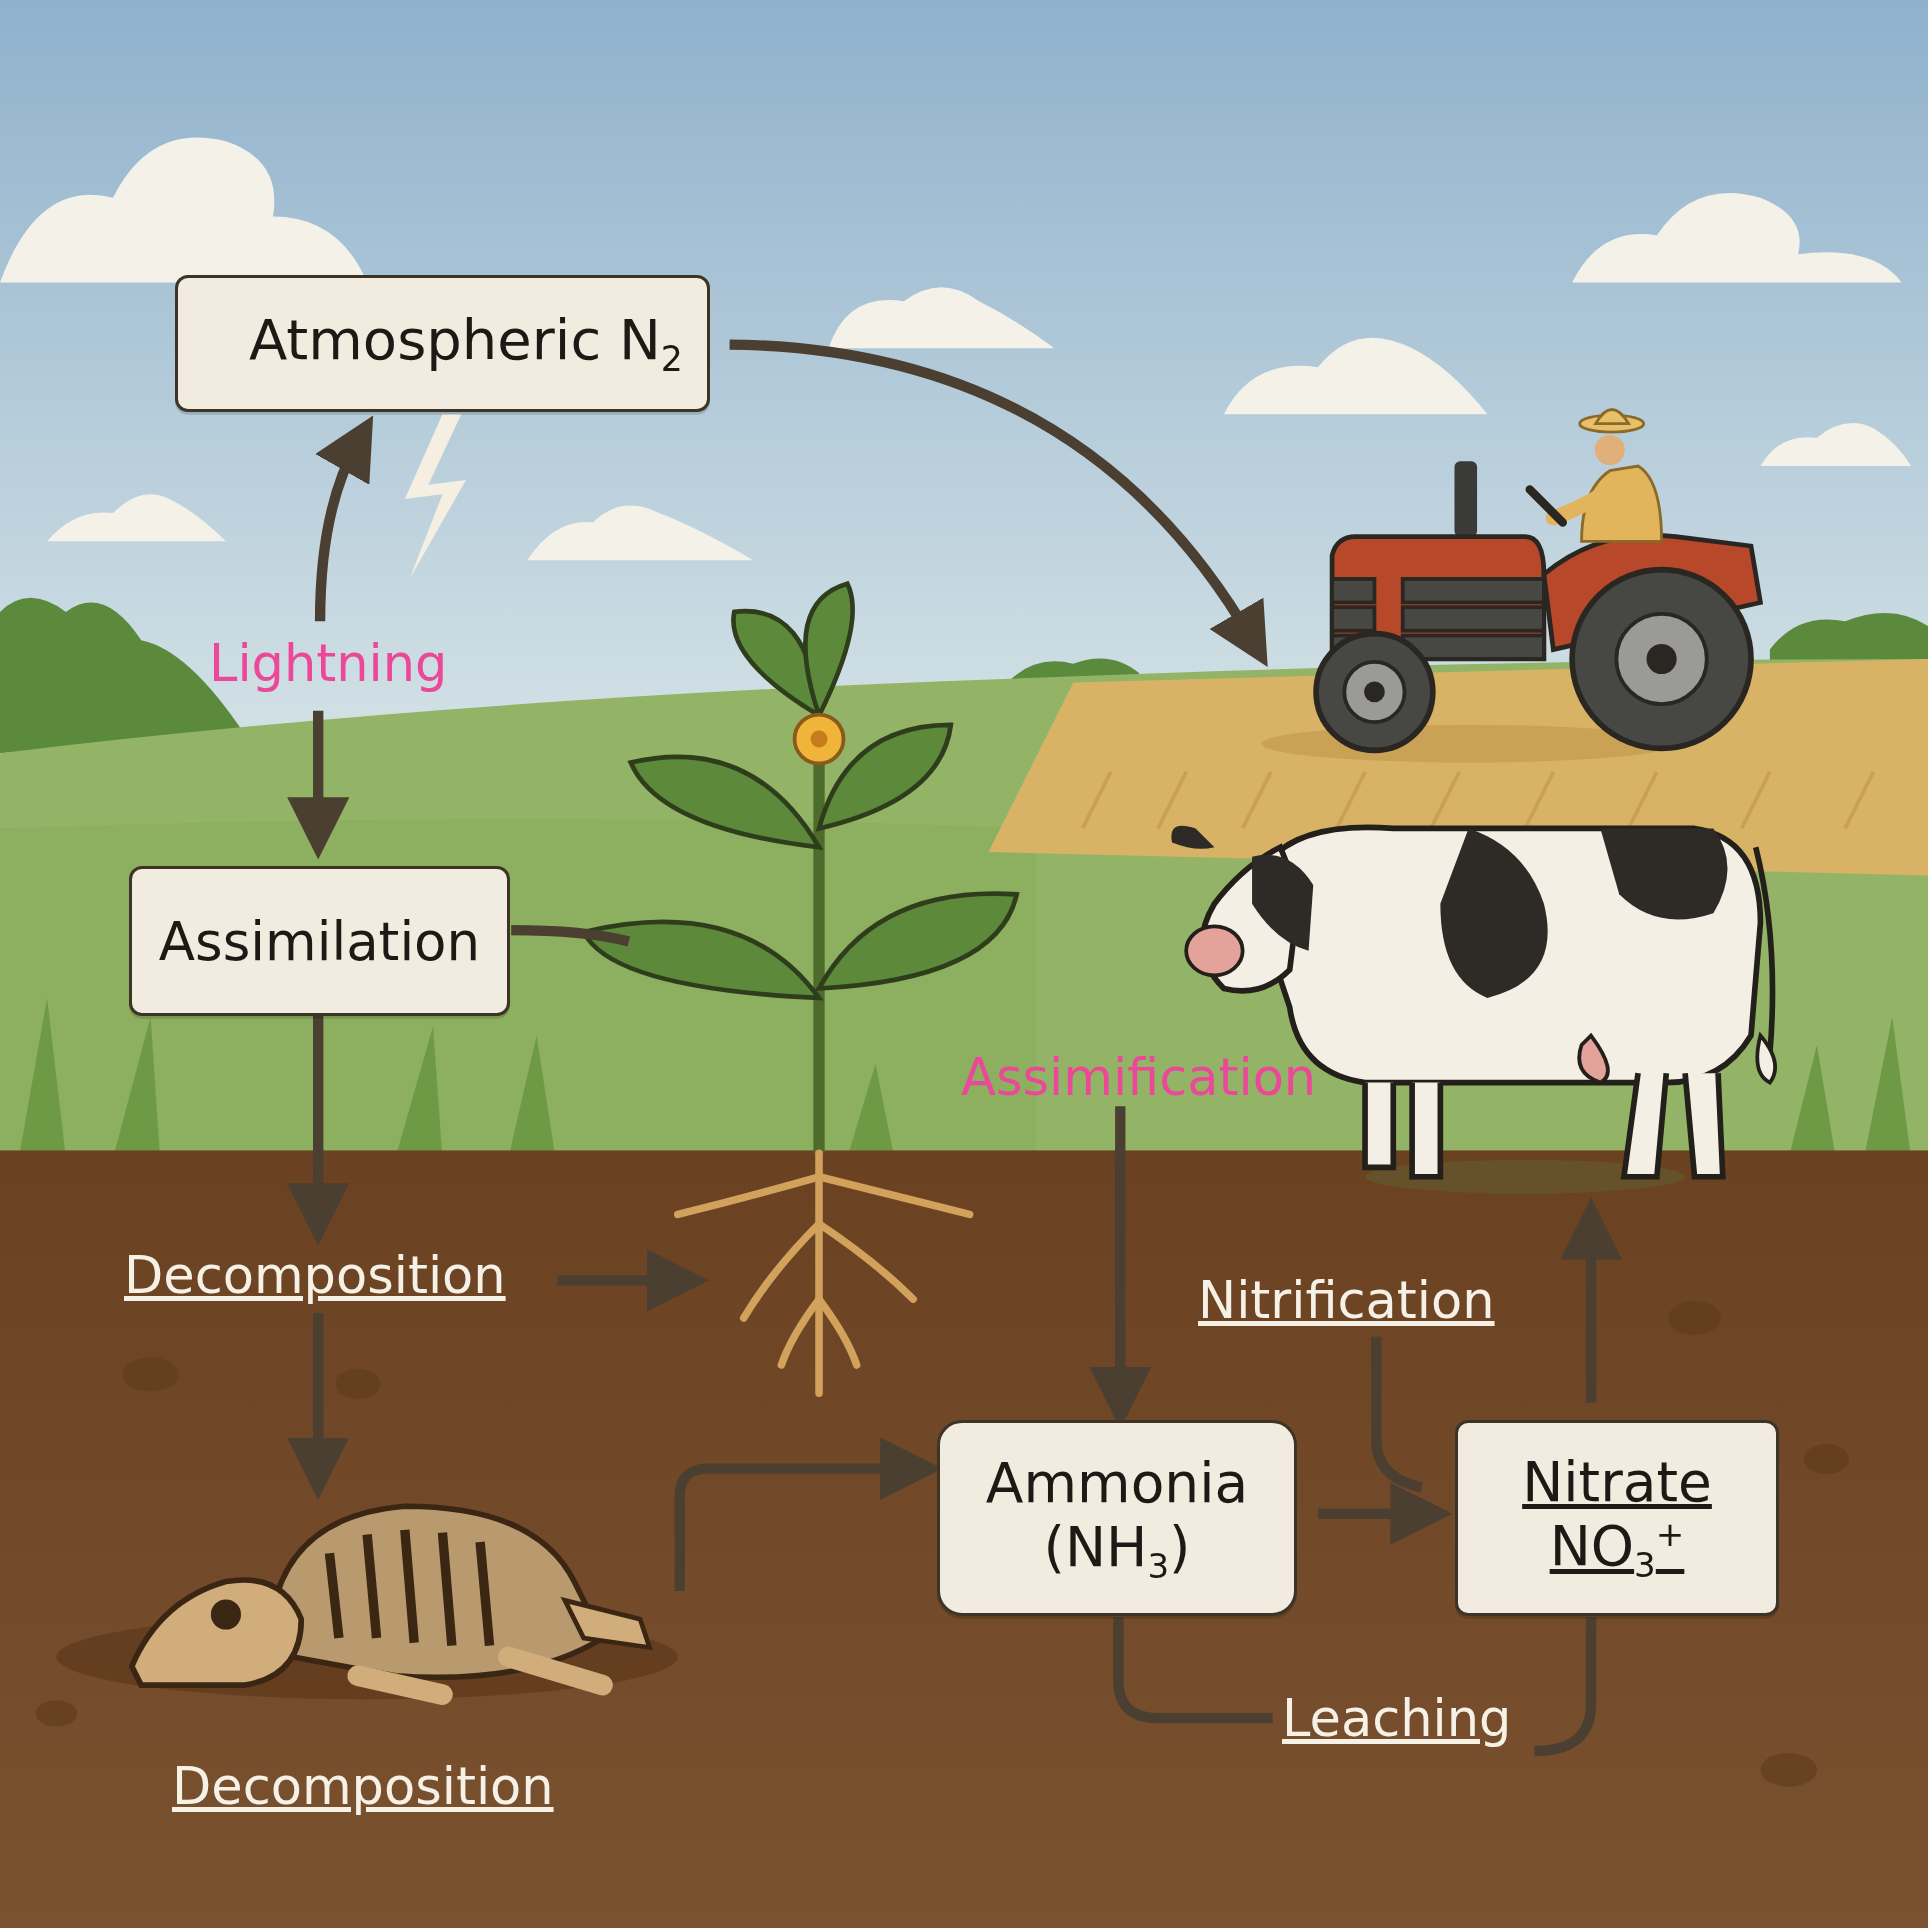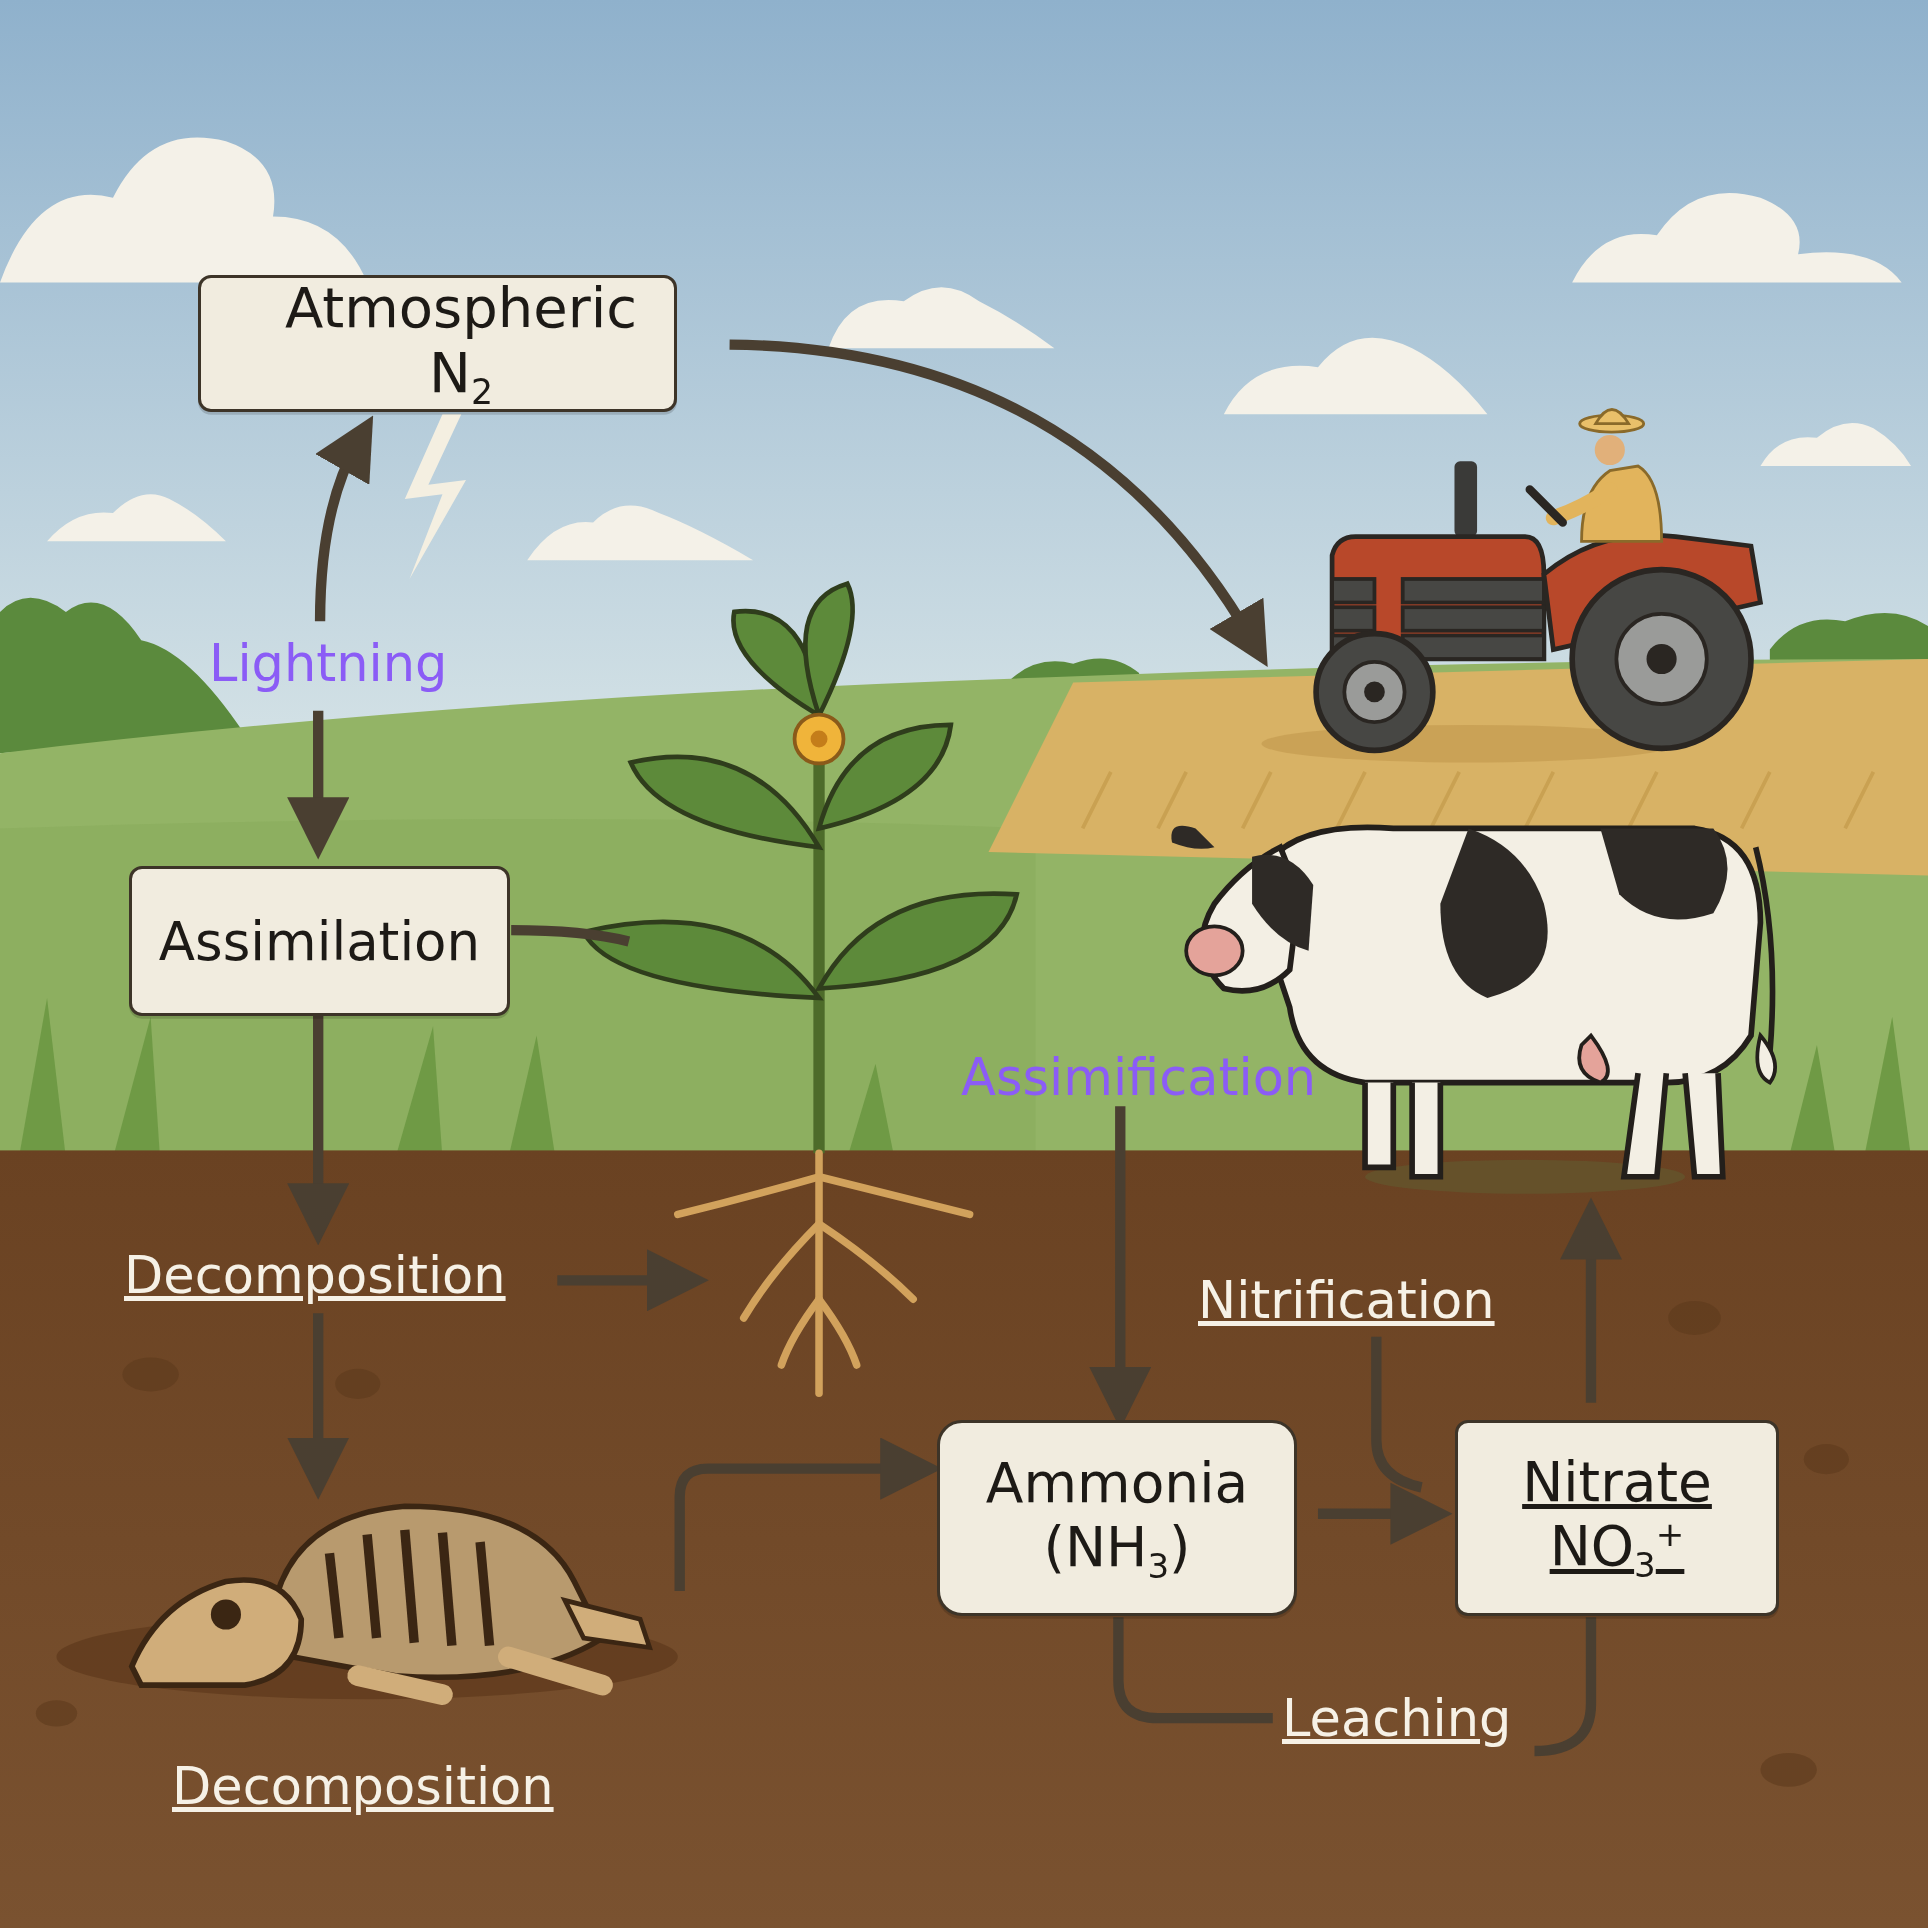--- a/index.html
+++ b/index.html
@@ -4,21 +4,21 @@
 <style>
   html, body { margin:0; padding:0; }
   body { width:1928px; height:1928px; overflow:hidden; position:relative; font-family:"DejaVu Sans", sans-serif; }
   #scene { position:absolute; left:0; top:0; width:1928px; height:1928px; }
   .box {
     position:absolute; background:#f1ecdf; border:3.8px solid #3d3428; border-radius:13px;
     box-sizing:border-box; display:flex; flex-direction:column; align-items:center; justify-content:center;
     color:#1d1a16; text-align:center; box-shadow:0 2.8px 0 rgba(0,0,0,0.15);
   }
   .lbl { position:absolute; font-size:51px; line-height:1; white-space:nowrap; }
-  .dark { color:#8b5cf6;text-align:center; }
+  .dark { color:#ec4899;text-align:center; }
   .light { color:#f6f1e6;text-decoration:underline; }
   sub, sup { font-size:0.62em; }
 </style>
 </head>
 <body>
 
 <svg id="scene" viewBox="0 0 2048 2048" xmlns="http://www.w3.org/2000/svg">
   <defs>
     <linearGradient id="skyG" x1="0" y1="0" x2="0" y2="1">
       <stop offset="0" stop-color="#8fb1cc"></stop>
@@ -191,21 +191,21 @@
     <path d="M722,1690 L722,1590 Q722,1560 752,1560 L968,1560"></path>
     <path d="M1190,1175 L1190,1485"></path>
     <path d="M1400,1608 L1510,1608"></path>
     <path d="M1462,1420 L1462,1530 Q1462,1570 1510,1580" marker-end="none"></path>
     <path d="M1690,1490 L1690,1305"></path>
     <path d="M1188,1718 L1188,1785 Q1188,1825 1230,1825 L1352,1825" marker-end="none"></path>
     <path d="M1630,1860 Q1690,1860 1690,1810 L1690,1718" marker-end="none"></path>
   </g>
 </svg>
 
-<div class="box" style="left:198px;top:275px;width:479px;height:137px;padding-left:47px;">
+<div class="box" style="left:175px;top:275px;width:535px;height:137px;padding-left:47px;">
   <div style="font-size:56px;">
     <span>Atmospheric N</span><sub>2</sub>
   </div>
 </div>
 
 <div class="box" style="left:129px;top:866px;width:381px;height:150px;">
   <span style="font-size:53px;">Assimilation</span>
 </div>
 
 <div class="box" style="left:937px;top:1420px;width:360px;height:196px;border-radius:25px;">

